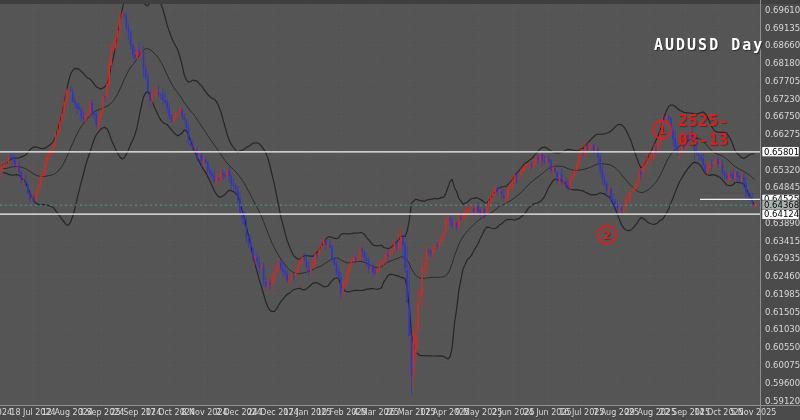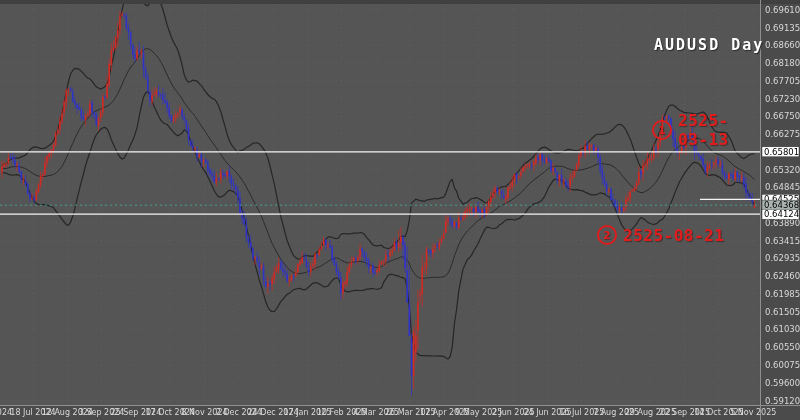--- a/index.html
+++ b/index.html
@@ -868,19 +868,18 @@
   <div class="overlay">
     <div class="symbol-label">AUDUSD Day</div>
 
     <div class="ann" id="ann-0" style="left: 652px; top: 111px; color: rgb(225, 28, 28);">
       <span class="badge">1</span>
       <span>2525-03-13</span>
     </div>
 
     <div class="ann" id="ann-1" style="left: 597px; top: 225px; color: rgb(225, 28, 28);">
       <span class="badge">2</span>
-      <span>2525-08-21</span>
     </div>
   </div>
 
   <div class="axis-hit" style="right:0;top:0;width:39px;height:405px;"></div>
   <div class="axis-hit" style="left:0;top:405px;width:800px;height:15px;"></div>
 </div>
 
 </body></html>

